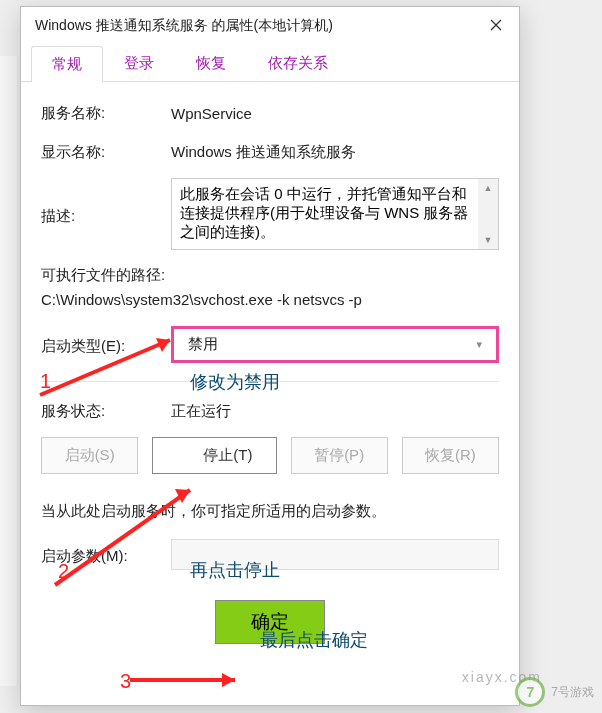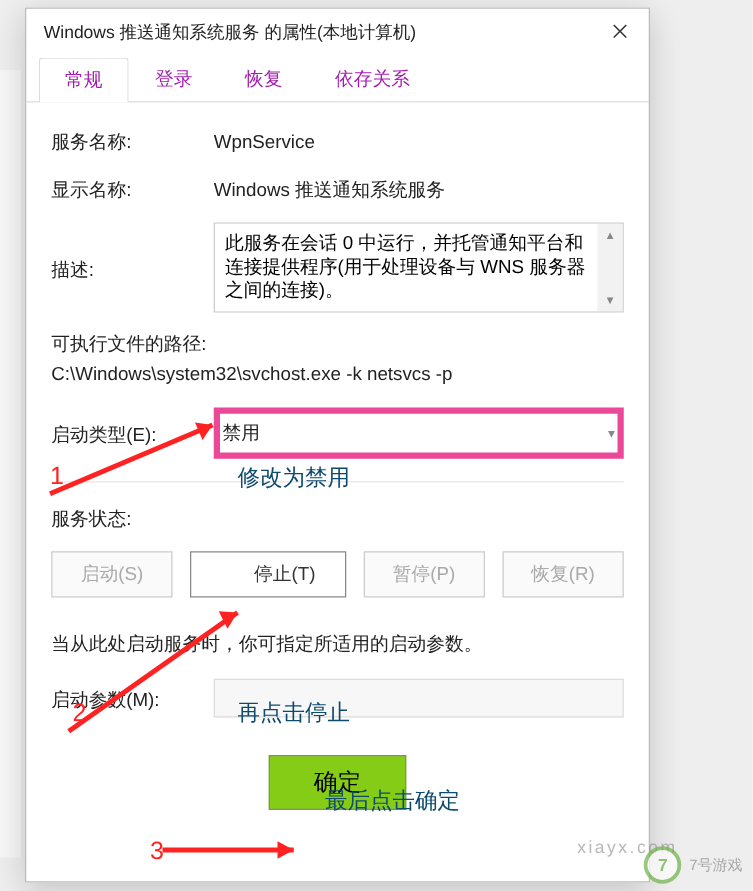--- a/index.html
+++ b/index.html
@@ -16,21 +16,21 @@
     .content { padding: 18px 20px 10px 20px; font-size: 15px; color: #222; position: relative; }
     .row { display: flex; align-items: center; margin-bottom: 16px; }
     .row .lbl { width: 130px; min-width: 130px; padding-top: 4px; }
     .row .val { flex: 1; padding-top: 4px; }
     .desc-box { flex: 1; display: flex; border: 1px solid #ccc; }
     .desc-box textarea { flex: 1; border: none; resize: none; font-family: inherit; font-size: 15px; padding: 6px 8px; height: 70px; outline: none; }
     .desc-box .scroll { width: 20px; background: #f2f2f2; display: flex; flex-direction: column; justify-content: space-between; }
     .desc-box .scroll div { height: 18px; display: flex; align-items: center; justify-content: center; font-size: 9px; color: #888; cursor: pointer; }
     .path-block { margin: 8px 0 14px 0; }
     .path-block .lbl { margin-bottom: 6px; }
-    .select { flex: 1; border: 5px solid #ec4899; padding: 6px 2px; background: #fff; display: flex; align-items: center; justify-content: space-between; cursor: pointer; }
+    .select { flex: 1; border: 3px solid #ec4899; padding: 6px 14px; background: #fff; display: flex; align-items: center; justify-content: space-between; cursor: pointer; }
     hr.sep { border: none; border-top: 1px solid #e5e5e5; margin: 18px 0 16px 0; }
     .btn-row { display: flex; gap: 14px; margin-bottom: 28px; }
     .btn-row button { flex: 1; padding: 8px 0; font-size: 15px; border: 1px solid #ccc; background: #fff; cursor: pointer; color: #333; }
     .btn-row button[disabled] { color: #aaa; cursor: default; background: #fafafa; }
     .btn-row button.active { border: 1px solid #888; padding-left: 27px; }
     .note { margin: 8px 0 18px 0; }
     .param-row .input { flex: 1; }
     .param-row input { width: 100%; border: 1px solid #ddd; padding: 6px 8px; background: #f7f7f7; font-size: 15px; color: #888; }
     .footer { display: flex; justify-content: center; gap: 12px; padding: 14px 0 14px 0; }
     .footer button { width: 110px; padding: 8px 0; font-size: 19px; border: 1px solid #888; background: #84cc16; cursor: pointer; }
@@ -104,20 +104,21 @@
       <div class="select">
         <span>禁用</span>
         <span style="color:#888;font-size:11px;">▾</span>
       </div>
     </div>
 
     <hr class="sep">
 
     <div class="row">
       <div class="lbl">服务状态:</div>
+      <div class="val">正在运行</div>
     </div>
 
     <div class="btn-row">
       <button disabled="">启动(S)</button>
       <button class="active">停止(T)</button>
       <button disabled="">暂停(P)</button>
       <button disabled="">恢复(R)</button>
     </div>
 
     <div class="note">当从此处启动服务时，你可指定所适用的启动参数。</div>

